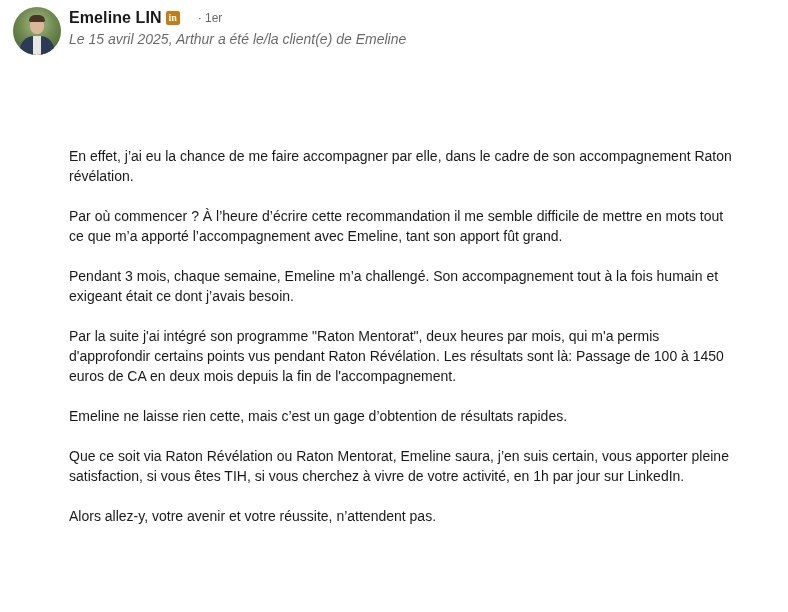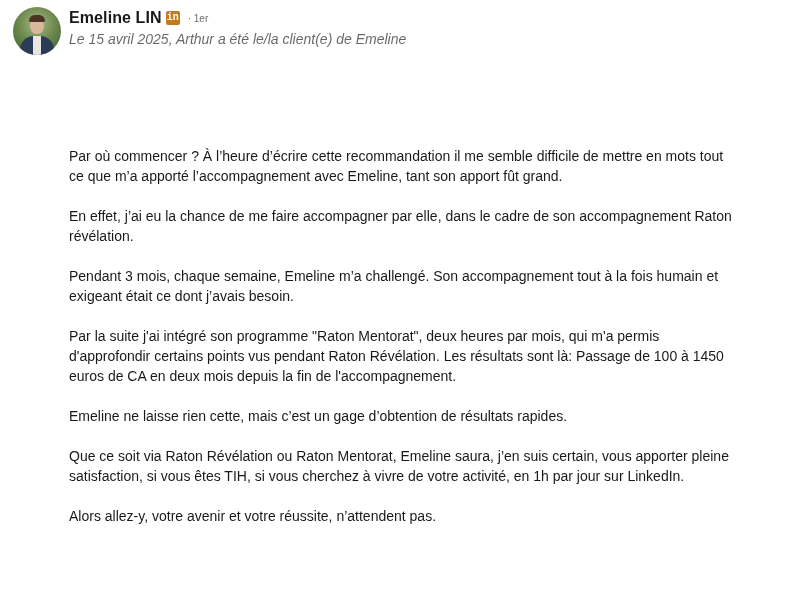--- a/index.html
+++ b/index.html
@@ -88,25 +88,25 @@
     margin-left: 4px;
     width: 14px;
     height: 14px;
     border-radius: 2px;
     background: #c37d16;
     color: #ffffff;
     font-size: 10px;
     font-weight: bold;
     line-height: 14px;
     text-align: center;
-    font-family: Liberation Mono, monospace;
+    font-family: Liberation Serif, serif;
   }
   .degree {
-    margin-left: 8px;
-    font-size: 10px;
+    margin-left: 18px;
+    font-size: 12px;
     color: rgba(0,0,0,0.6);
   }
   .headline {
     margin-top: 1px;
     font-size: 14px;
     line-height: 20px;
     color: rgba(0,0,0,0.9);
     width: 670px;
   }
   .date-line {
@@ -143,22 +143,22 @@
   <div class="header">
     <div class="name-row">
       <span class="name">Emeline LIN</span>
       <span class="li-badge">in</span>
       <span class="degree">· 1er</span>
     </div>
     <div class="date-line">Le 15 avril 2025, Arthur a été le/la client(e) de Emeline</div>
   </div>
 
   <div class="content">
+    <p>En effet, j’ai eu la chance de me faire accompagner par elle, dans le cadre de son accompagnement Raton révélation.</p>
     <p>Par où commencer ? À l’heure d’écrire cette recommandation il me semble difficile de mettre en mots tout ce que m’a apporté l’accompagnement avec Emeline, tant son apport fût grand.</p>
-    <p>En effet, j’ai eu la chance de me faire accompagner par elle, dans le cadre de son accompagnement Raton révélation.</p>
     <p>Pendant 3 mois, chaque semaine, Emeline m’a challengé. Son accompagnement tout à la fois humain et exigeant était ce dont j’avais besoin.</p>
     <p>Par la suite j'ai intégré son programme "Raton Mentorat", deux heures par mois, qui m'a permis d'approfondir certains points vus pendant Raton Révélation. Les résultats sont là: Passage de 100 à 1450 euros de CA en deux mois depuis la fin de l'accompagnement.</p>
     <p>Emeline ne laisse rien cette, mais c’est un gage d’obtention de résultats rapides.</p>
     <p>Que ce soit via Raton Révélation ou Raton Mentorat, Emeline saura, j’en suis certain, vous apporter pleine satisfaction, si vous êtes TIH, si vous cherchez à vivre de votre activité, en 1h par jour sur LinkedIn.</p>
     <p>Alors allez-y, votre avenir et votre réussite, n’attendent pas.</p>
   </div>
 
 </div>
 
 </body></html>

